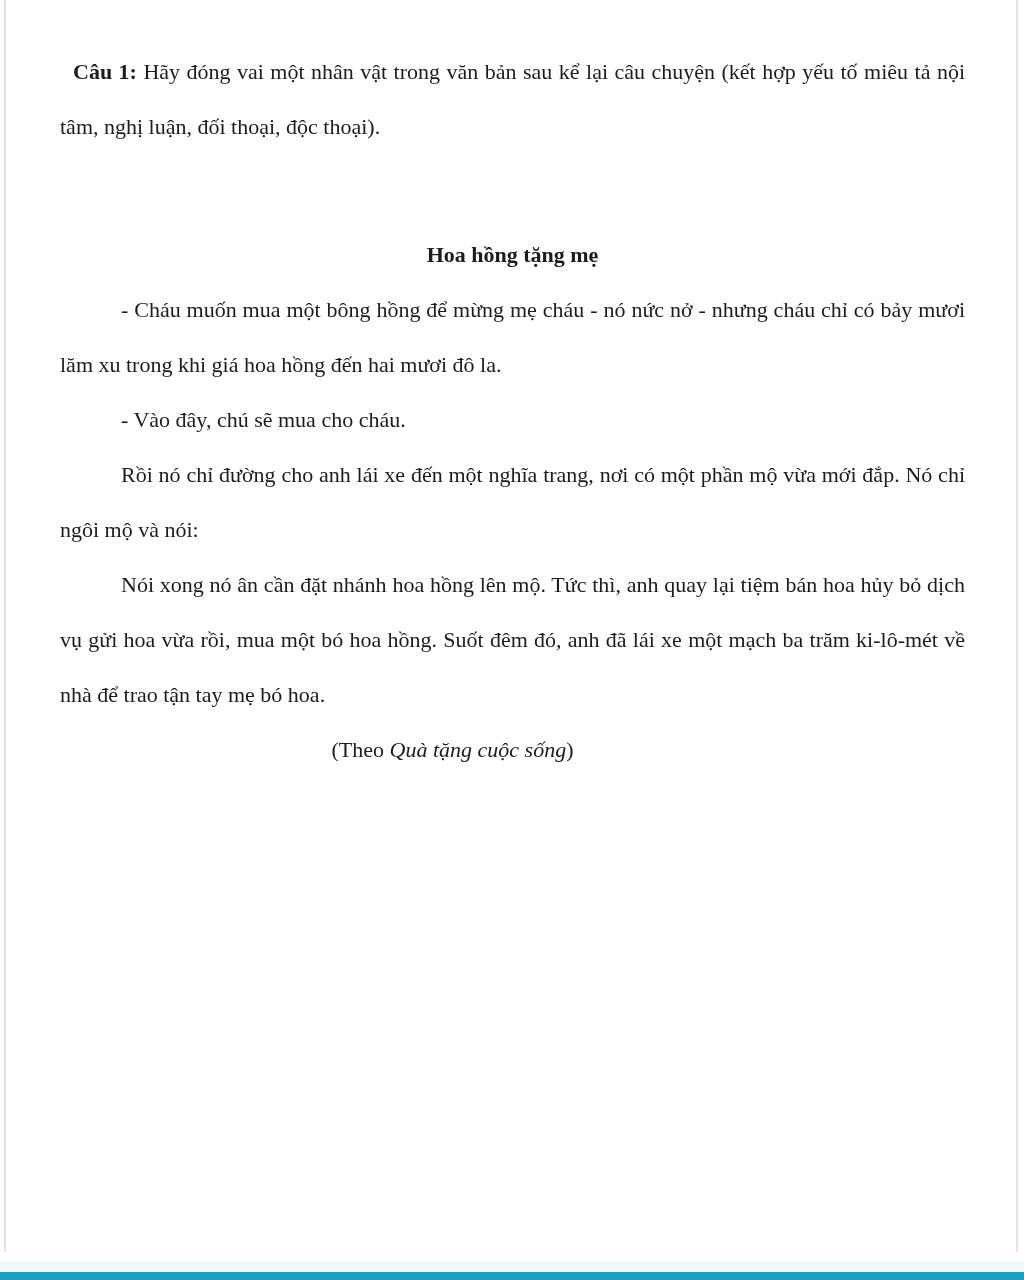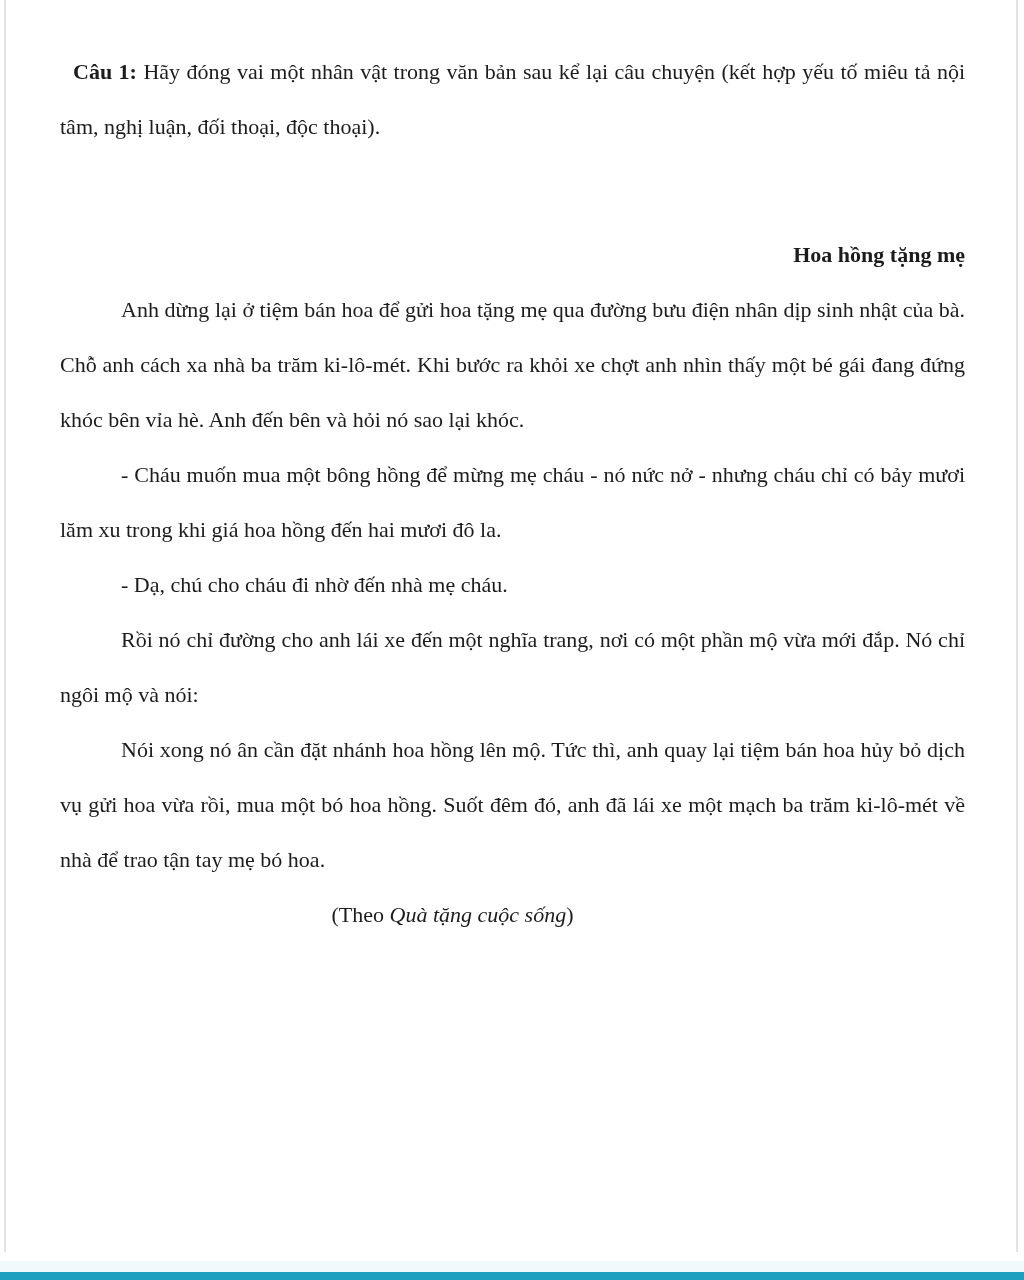--- a/index.html
+++ b/index.html
@@ -35,21 +35,21 @@
   .question {
     margin-top: 44px;
     text-align: justify;
     text-indent: 13px;
   }
   .question-label {
     font-weight: bold;
   }
   .story-title {
     margin-top: 73px;
-    text-align: right;
+    text-align: center;
     font-weight: bold;
   }
   .para {
     text-align: justify;
     text-indent: 61px;
   }
   .attribution {
     text-align: center;
     padding-right: 120px;
   }
@@ -76,23 +76,22 @@
 </head>
 <body>
 
 <div class="page">
   <div class="content">
 
     <p class="question"><span class="question-label">Câu 1:</span><span> Hãy đóng vai một nhân vật trong văn bản sau kể lại câu chuyện (kết hợp yếu tố miêu tả nội tâm, nghị luận, đối thoại, độc thoại).</span></p>
 
     <p class="story-title">Hoa hồng tặng mẹ</p>
 
-    <p class="para">Anh dừng lại ở tiệm bán hoa để gửi hoa tặng mẹ qua đường bưu điện nhân dịp sinh nhật của bà. Chỗ anh cách xa nhà ba trăm ki-lô-mét. Khi bước ra khỏi xe chợt anh nhìn thấy một bé gái đang đứng khóc bên vỉa hè. Anh đến bên và hỏi nó sao lại khóc.</p>
     <p class="para">- Cháu muốn mua một bông hồng để mừng mẹ cháu - nó nức nở - nhưng cháu chỉ có bảy mươi lăm xu trong khi giá hoa hồng đến hai mươi đô la.</p>
-    <p class="para">- Dạ, chú cho cháu đi nhờ đến nhà mẹ cháu.</p>
+    <p class="para">- Vào đây, chú sẽ mua cho cháu.</p>
     <p class="para">Rồi nó chỉ đường cho anh lái xe đến một nghĩa trang, nơi có một phần mộ vừa mới đắp. Nó chỉ ngôi mộ và nói:</p>
     <p class="para">Nói xong nó ân cần đặt nhánh hoa hồng lên mộ. Tức thì, anh quay lại tiệm bán hoa hủy bỏ dịch vụ gửi hoa vừa rồi, mua một bó hoa hồng. Suốt đêm đó, anh đã lái xe một mạch ba trăm ki-lô-mét về nhà để trao tận tay mẹ bó hoa.</p>
 
     <p class="attribution"><span>(Theo </span><span class="source">Quà tặng cuộc sống</span><span>)</span></p>
 
   </div>
 </div>
 
 <div class="footer-strip"></div>
 <div class="accent-bar"></div>

